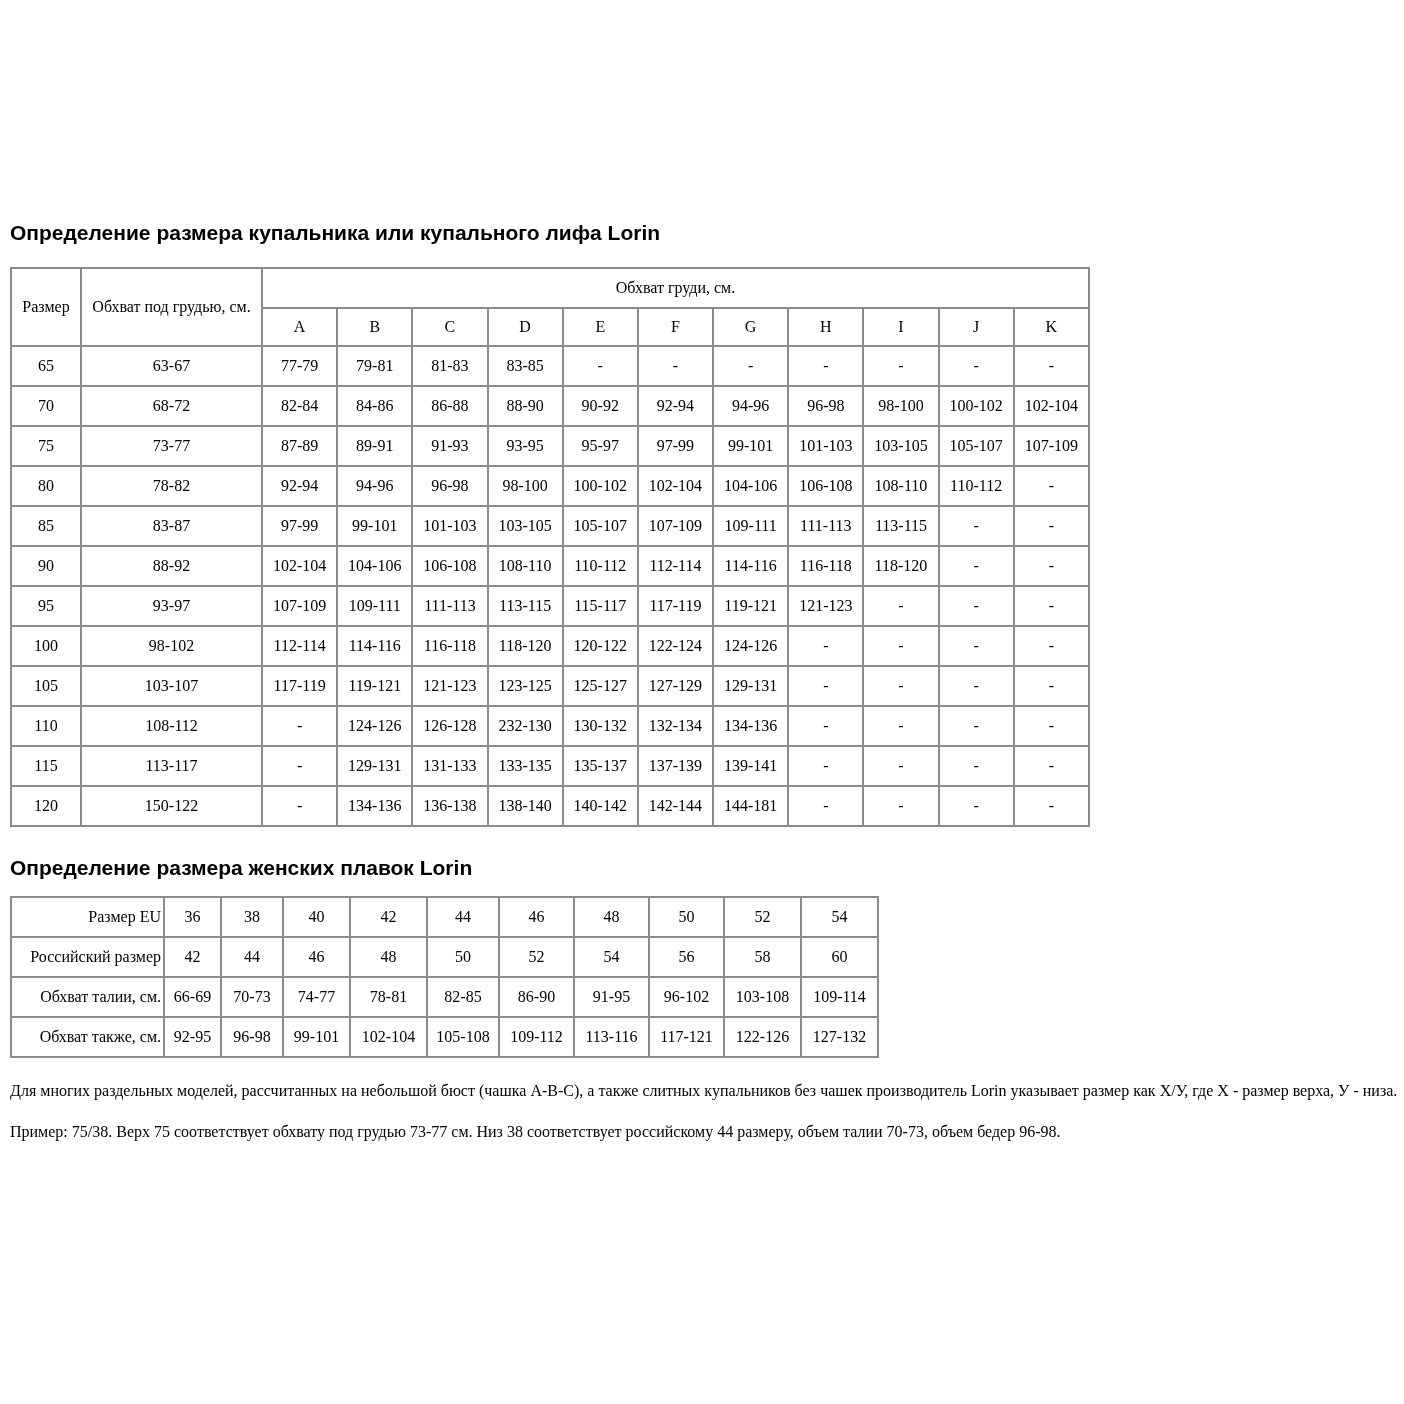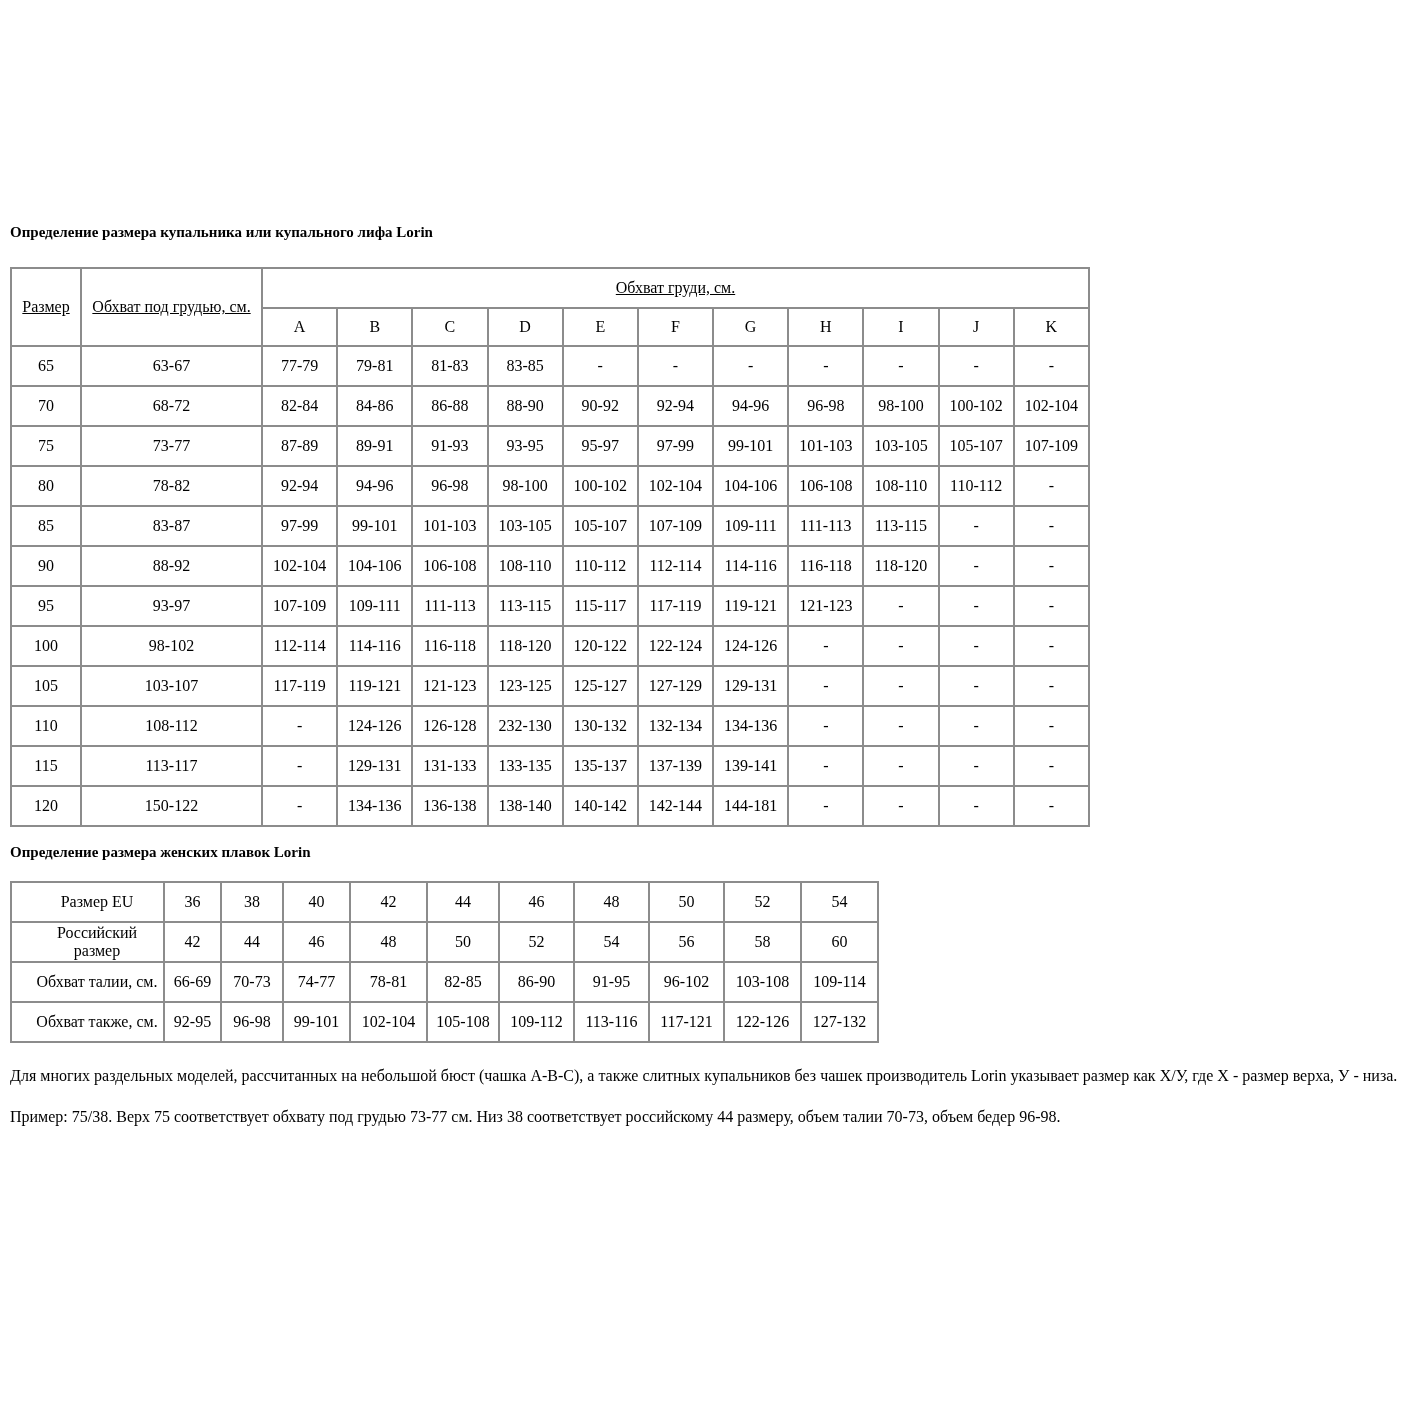--- a/index.html
+++ b/index.html
@@ -7,48 +7,48 @@
     margin: 0; padding: 0;
     width: 1404px; height: 1404px;
     background: #ffffff;
     color: #000000;
     font-family: "Liberation Serif", "DejaVu Serif", serif;
     overflow: hidden;
   }
   .content { padding: 220px 0 0 10px; }
   .title {
     margin: 0;
-    font-size: 15px;
+    font-size: 21px;
     font-weight: bold;
     line-height: 25px;
-    font-family: Liberation Serif, serif;
-  }
-  .title2 { margin-top: 13px; }
+    font-family: Liberation Sans, sans-serif;
+  }
+  .title2 { margin-top: 28px; }
   table {
     border-collapse: collapse;
     table-layout: fixed;
     border: 2px solid #767676;
     font-size: 16px;
   }
   #bust-table { width: 1080px; margin-top: 22px; }
   #bottoms-table { width: 867px; margin-top: 16px; }
   th, td {
     border: 2px solid #8c8c8c;
     text-align: center;
     vertical-align: middle;
     font-weight: normal;
     height: 40px;
     padding: 0 2px;
     overflow: hidden;
   }
-  #bust-table thead tr.group-row th { height: 40px; text-decoration: underline; }
+  #bust-table thead tr.group-row th { height: 40px; }
   #bust-table thead tr.letters-row th { height: 38px; }
   #bottoms-table td.row-label {
-    text-align: center;
-    padding-left: 21px;
+    text-align: right;
+    padding-left: 12px;
   }
   .note {
     margin: 24px 0 0 0;
     font-size: 16px;
     line-height: 18px;
     white-space: nowrap;
   }
   .note + .note { margin-top: 23px; }
 </style>
 </head>

